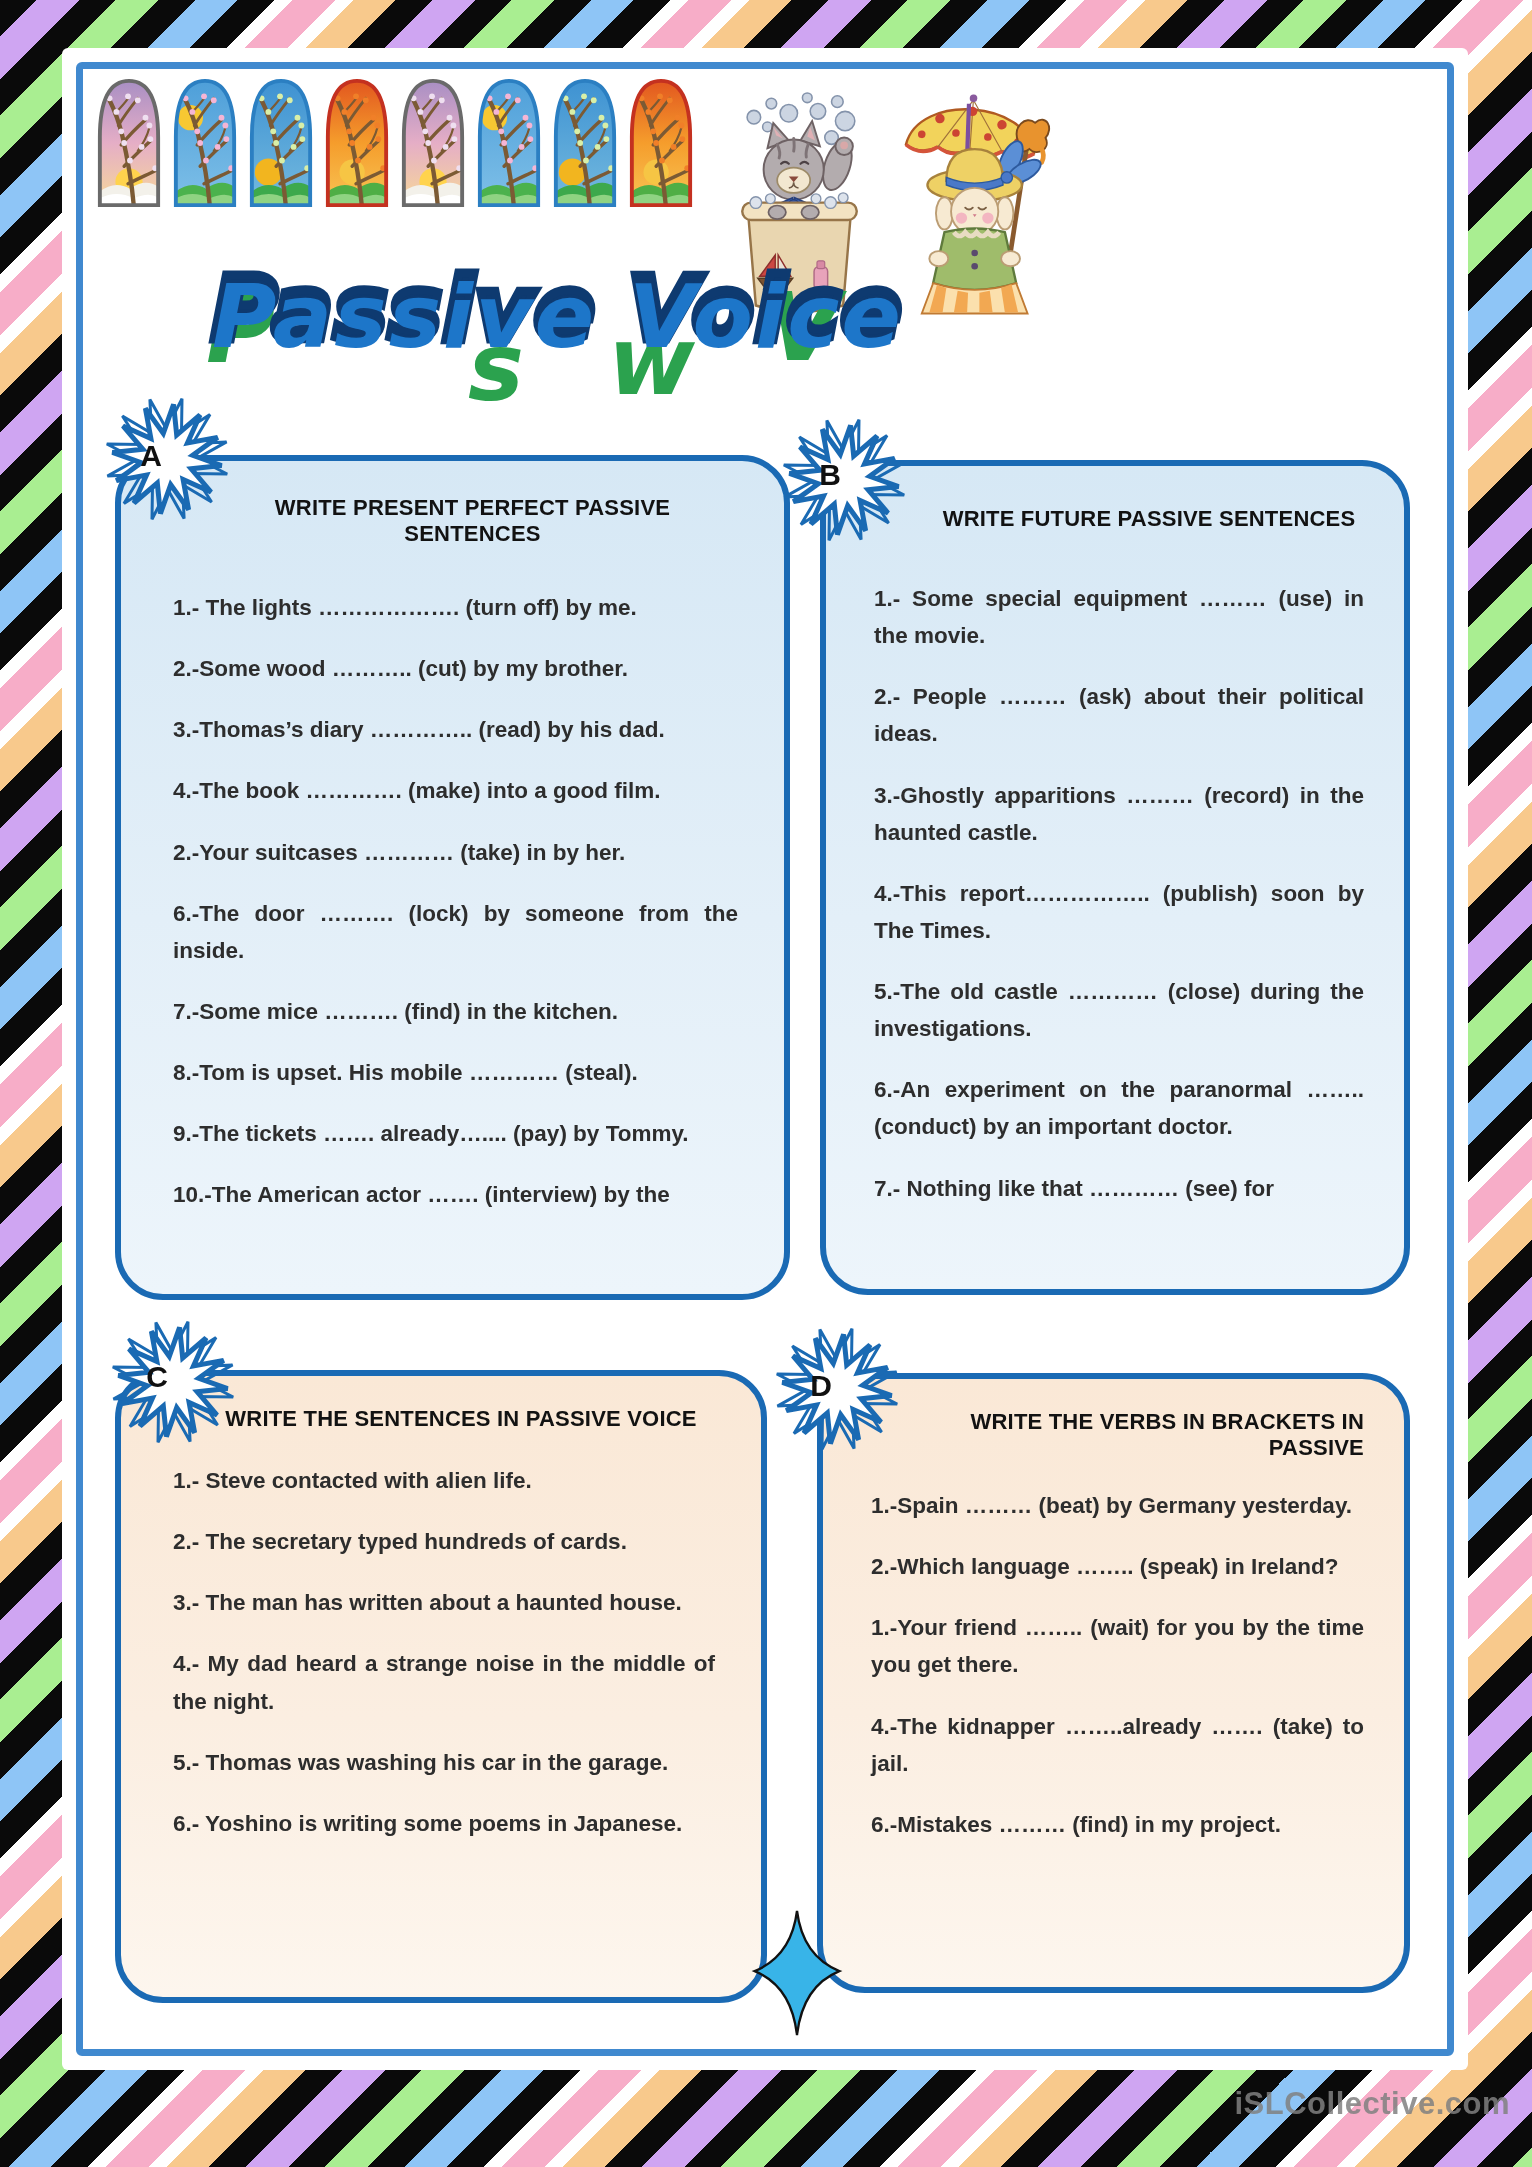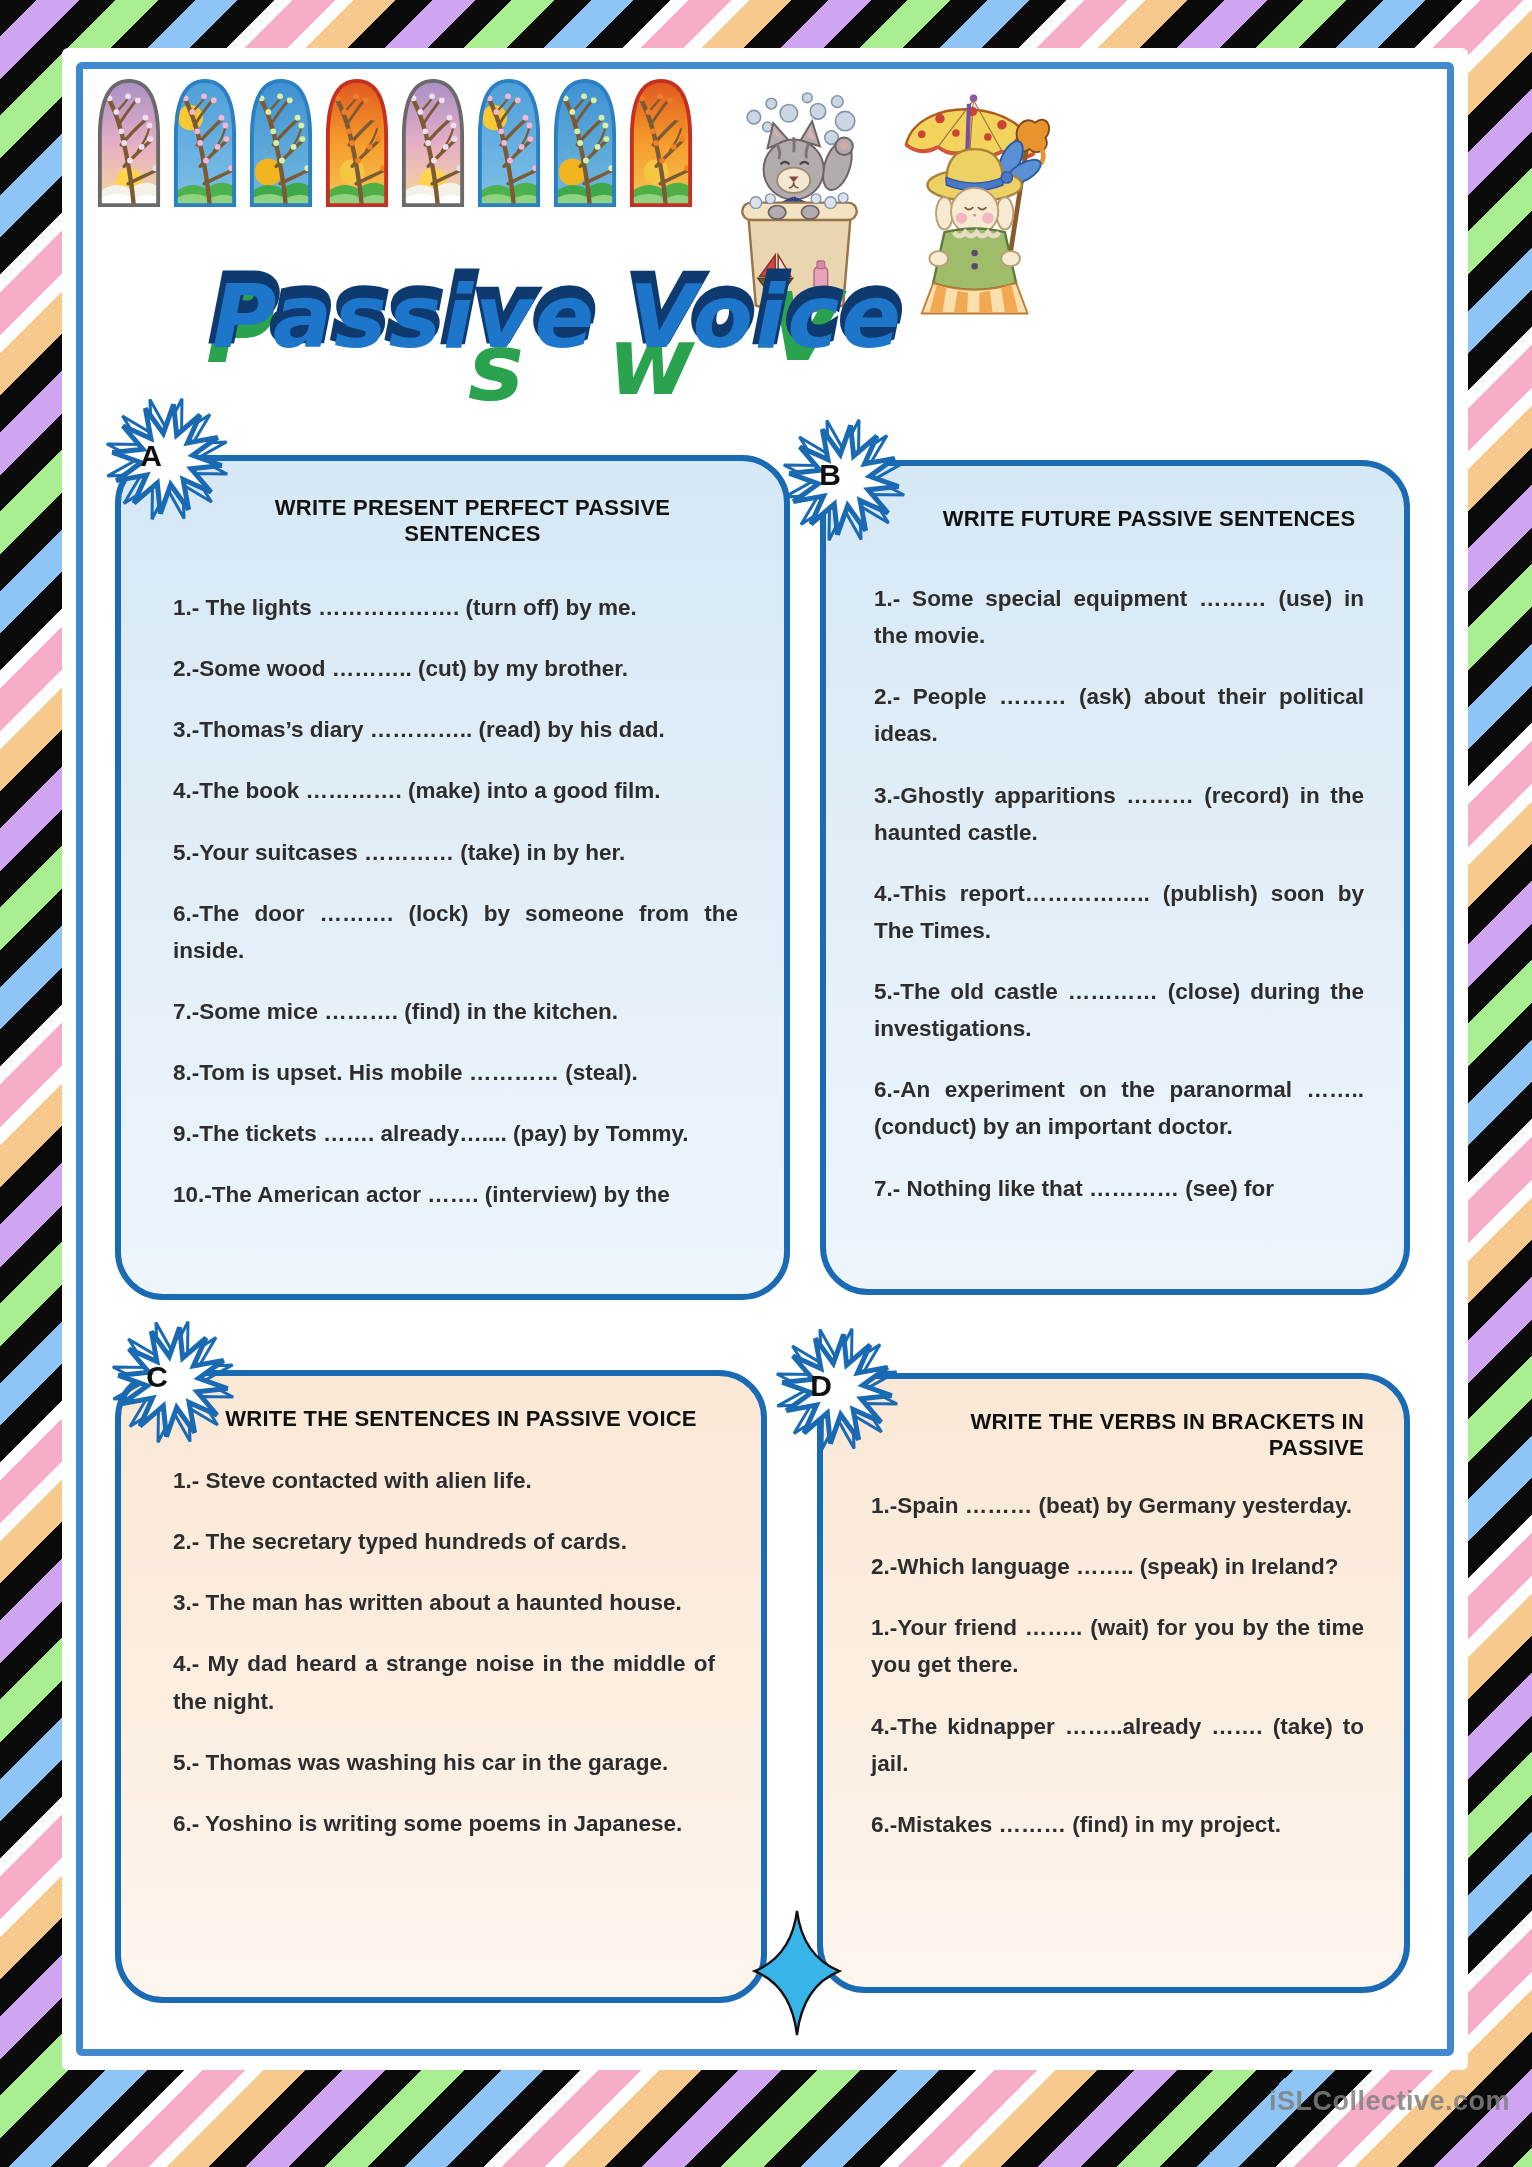--- a/index.html
+++ b/index.html
@@ -90,21 +90,21 @@
   }
   .panel-a .badge-letter{left:-34px;top:-22px;}
   .panel-b .badge-letter{left:-60px;top:-8px;}
   .panel-c .badge-letter{left:-28px;top:-16px;}
   .panel-d .badge-letter{left:-66px;top:-10px;}
 
   .bottom-star{position:absolute;left:688px;top:1858px;width:94px;height:134px;z-index:2;}
 
   .watermark{
     position:absolute;left:auto;right:22px;top:2086px;
-    font-size:27px;font-weight:bold;color:rgba(128,128,128,0.85);
+    font-size:31px;font-weight:bold;color:rgba(128,128,128,0.85);
     letter-spacing:0.5px;
   }
 </style>
 </head>
 <body>
 
 <div class="frame">
   <div class="page">
     <div class="blue-frame"></div>
 
@@ -541,21 +541,21 @@
         <polygon class="outer" fill="none" stroke="#1a6ab3" stroke-width="3" points="123.6,46.9 94.0,63.5 124.2,79.0 90.2,78.5 108.6,107.0 79.5,89.7 81.1,123.6 64.5,94.0 49.0,124.2 49.5,90.2 21.0,108.6 38.3,79.5 4.4,81.1 34.0,64.5 3.8,49.0 37.8,49.5 19.4,21.0 48.5,38.3 46.9,4.4 63.5,34.0 79.0,3.8 78.5,37.8 107.0,19.4 89.7,48.5"></polygon>
         <polygon class="inner" fill="#ffffff" stroke="#1a6ab3" stroke-width="5" points="118.6,70.6 88.1,73.7 108.0,97.0 80.1,84.5 85.6,114.6 67.7,89.7 57.4,118.6 54.3,88.1 31.0,108.0 43.5,80.1 13.4,85.6 38.3,67.7 9.4,57.4 39.9,54.3 20.0,31.0 47.9,43.5 42.4,13.4 60.3,38.3 70.6,9.4 73.7,39.9 97.0,20.0 84.5,47.9 114.6,42.4 89.7,60.3"></polygon>
       </svg>
       <span class="badge-letter">A</span>
       <h2 class="panel-title">WRITE PRESENT PERFECT PASSIVE SENTENCES</h2>
       <div class="items" id="items-0">
           <p class="item">1.- The lights ………………. (turn off) by me.</p>
           <p class="item">2.-Some wood ……….. (cut) by my brother.</p>
           <p class="item">3.-Thomas’s diary ………….. (read) by his dad.</p>
           <p class="item">4.-The book …………. (make) into a good film.</p>
-          <p class="item">5.-Your suitcases ………… (take) in by her.</p>
+          <p class="item">2.-Your suitcases ………… (take) in by her.</p>
           <p class="item">6.-The door ………. (lock) by someone from the inside.</p>
           <p class="item">7.-Some mice ………. (find) in the kitchen.</p>
           <p class="item">8.-Tom is upset. His mobile ………… (steal).</p>
           <p class="item">9.-The tickets ……. already….... (pay) by Tommy.</p>
           <p class="item">10.-The American actor ……. (interview) by the</p>
         </div>
     </section>
 
     <section class="panel cool panel-b">
       <svg class="badge" viewBox="0 0 128 128">

